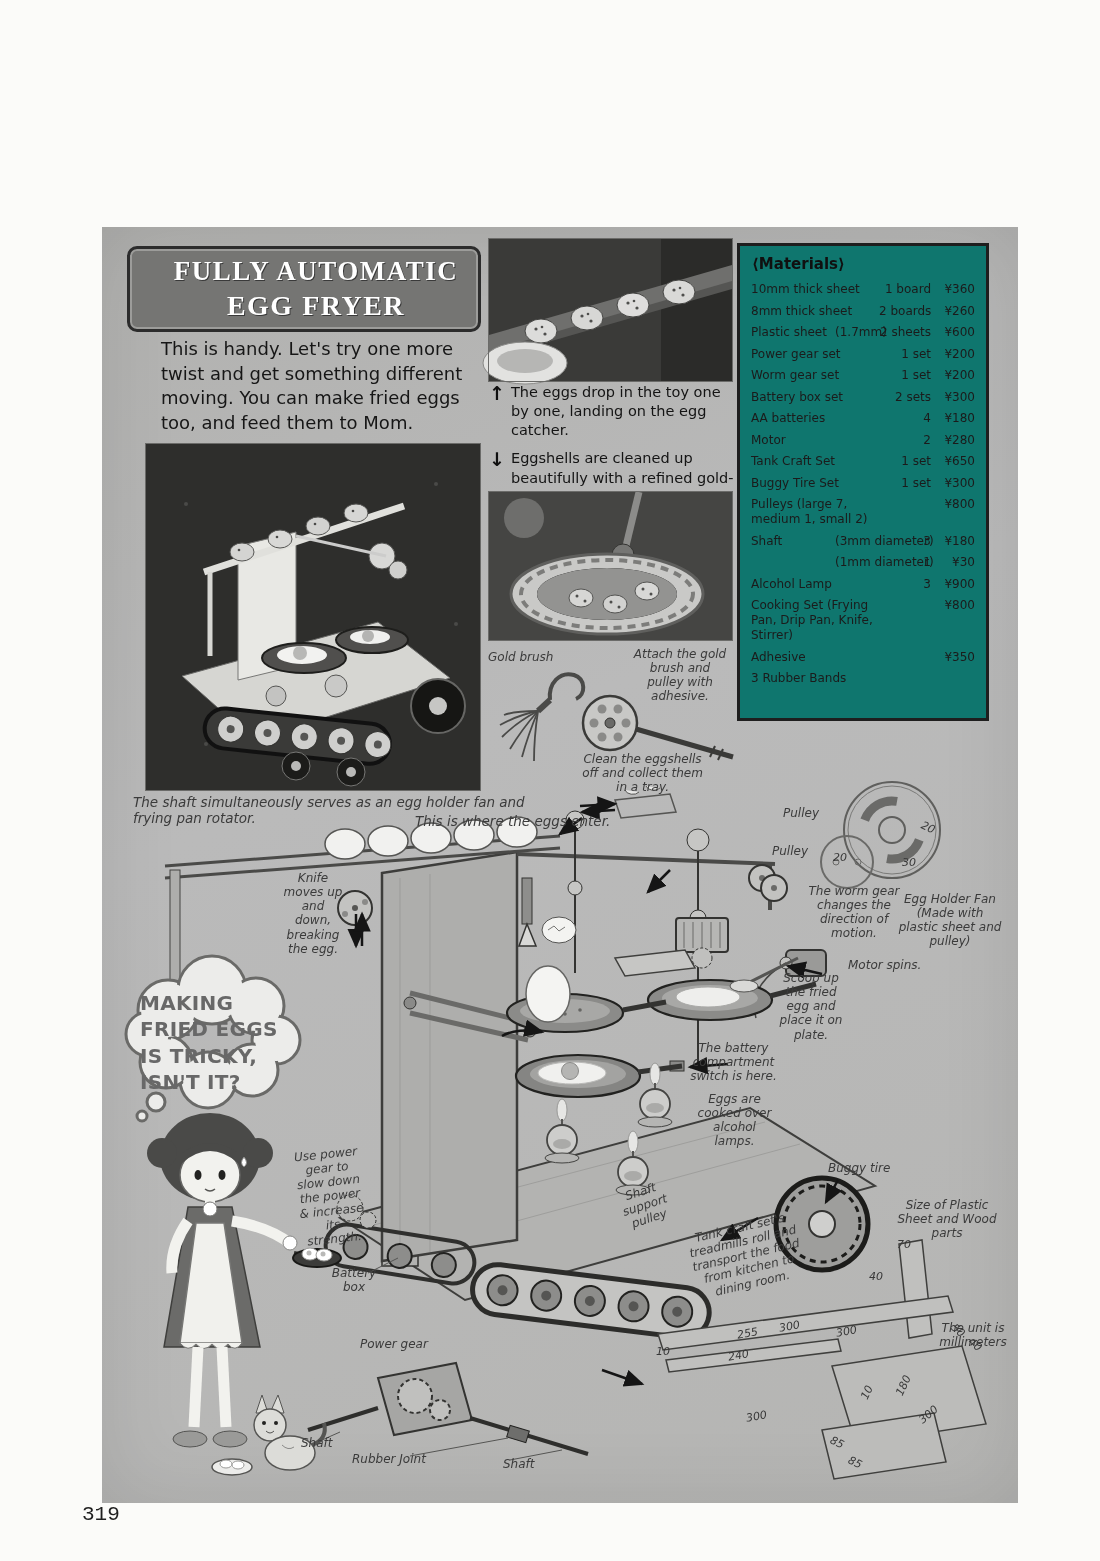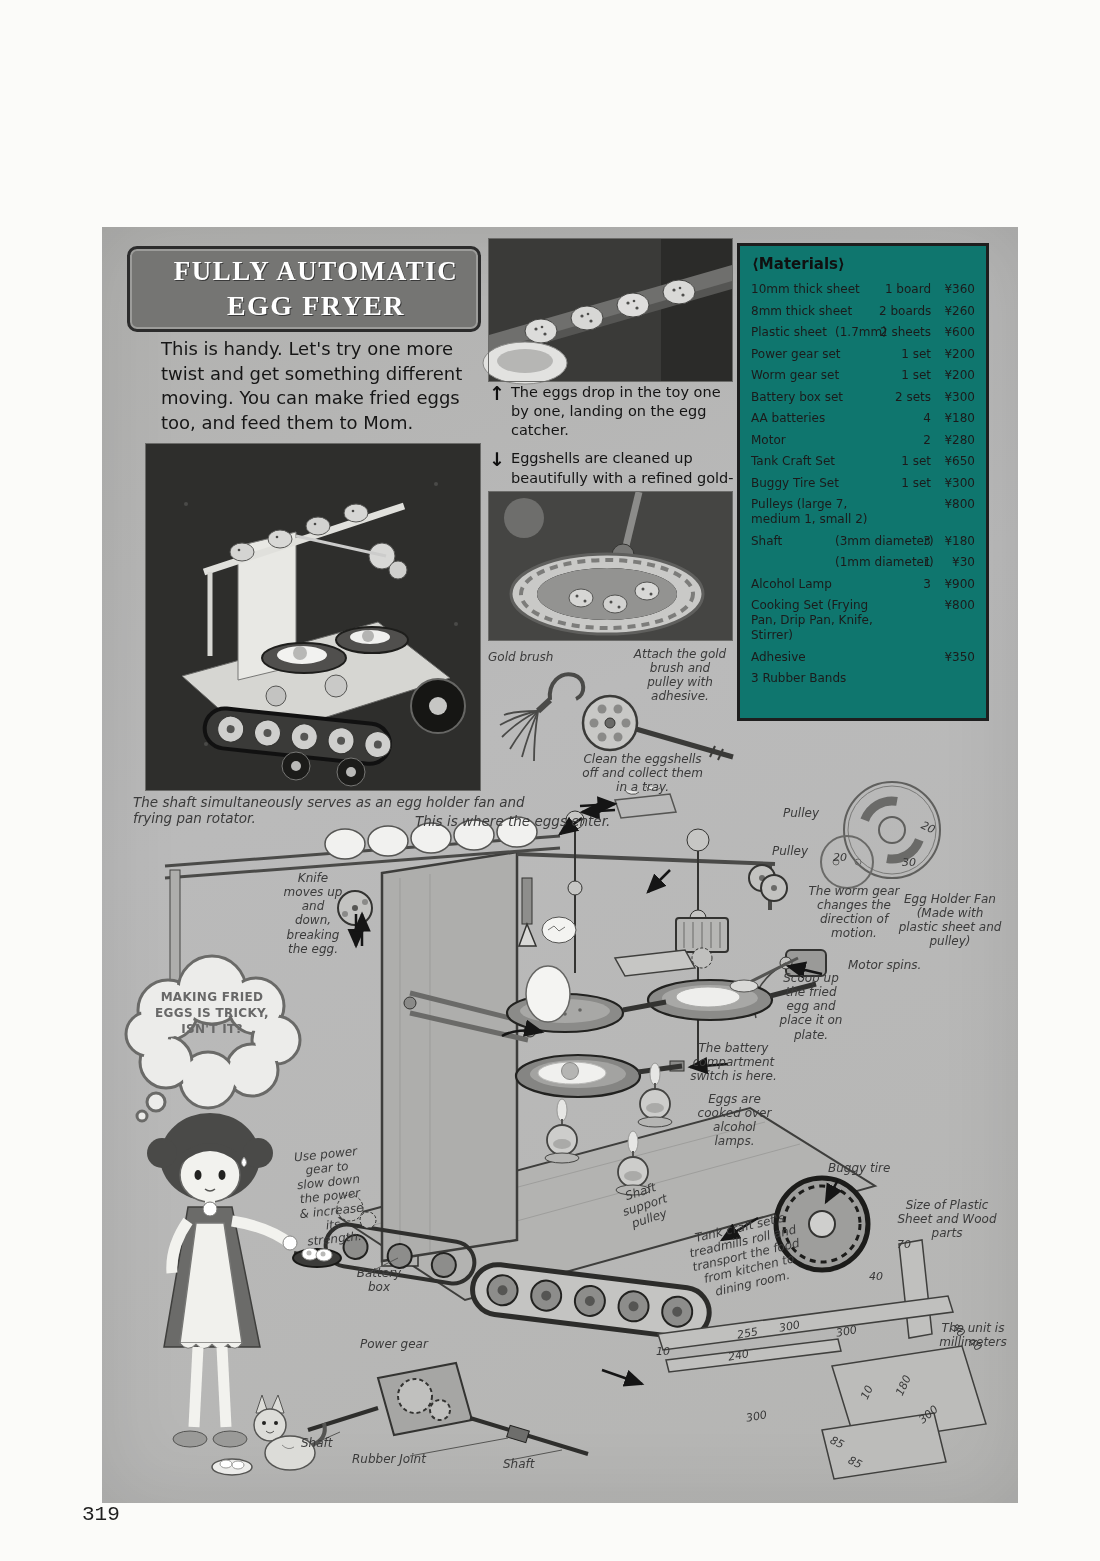--- a/index.html
+++ b/index.html
@@ -48,22 +48,22 @@
 
   
   .ann { position:absolute; font-style:italic; font-size:12px; line-height:1.18;
          color:#3b3b3b; text-align:center; transform-origin:center; }
   .ann.lg { font-size:13.5px; }
   .ann.left { text-align:left; }
   .dim { position:absolute; font-style:italic; font-size:11px; color:#383838; transform-origin:center; }
 
   
   .bubble-wrap { position:absolute; left:116px; top:948px; width:192px; height:172px; }
-  .bubble-text { position:absolute; left:24px; top:42px; width:144px; text-align:center;
-                 font-size:12px; font-weight:700; color:#686868; line-height:1.32; letter-spacing:.3px; }
+  .bubble-text { position:absolute; left:24px; top:42px; width:144px; 
+                 font-size:20px; font-weight:700; color:#686868; line-height:1.32; letter-spacing:.3px; }
 
   .page-number { position:absolute; left:82px; top:1503px; font-family:Liberation Mono, monospace;
                  font-size:21px; color:#1f1f1f; }
 
   svg { overflow:visible; }
 </style>
 </head>
 <body>
 
 <div class="scan-bg"></div>
@@ -642,21 +642,21 @@
 <div class="ann left" style="left:783px; top:806px; width:52px;">Pulley</div>
 <div class="ann left" style="left:772px; top:844px; width:52px;">Pulley</div>
 <div class="ann" style="left:798px; top:884px; width:112px;">The worm gear changes the direction of motion.</div>
 <div class="ann" style="left:896px; top:892px; width:108px;">Egg Holder Fan (Made with plastic sheet and pulley)</div>
 <div class="ann left" style="left:848px; top:958px; width:90px;">Motor spins.</div>
 <div class="ann" style="left:776px; top:971px; width:70px;">Scoop up the fried egg and place it on plate.</div>
 <div class="ann" style="left:282px; top:871px; width:62px;">Knife moves up and down, breaking the egg.</div>
 <div class="ann" style="left:686px; top:1041px; width:95px;">The battery compartment switch is here.</div>
 <div class="ann" style="left:692px; top:1092px; width:85px;">Eggs are cooked over alcohol lamps.</div>
 <div class="ann" style="left:298px; top:1147px; width:64px; transform:rotate(-6deg);">Use power gear to slow down the power &amp; increase its strength.</div>
-<div class="ann" style="left:348px; top:1266px; width:62px;">Battery box</div>
+<div class="ann" style="left:323px; top:1266px; width:62px;">Battery box</div>
 <div class="ann left" style="left:360px; top:1337px; width:90px;">Power gear</div>
 <div class="ann left" style="left:301px; top:1436px; width:50px;">Shaft</div>
 <div class="ann left" style="left:352px; top:1452px; width:100px;">Rubber Joint</div>
 <div class="ann left" style="left:503px; top:1457px; width:50px;">Shaft</div>
 <div class="ann" style="left:606px; top:1184px; width:78px; transform:rotate(-18deg);">Shaft support pulley</div>
 <div class="ann" style="left:680px; top:1220px; width:132px; transform:rotate(-13deg);">Tank craft set's treadmills roll and transport the food from kitchen to dining room.</div>
 <div class="ann left" style="left:828px; top:1161px; width:78px;">Buggy tire</div>
 <div class="ann" style="left:893px; top:1198px; width:108px;">Size of Plastic Sheet and Wood parts</div>
 <div class="ann" style="left:925px; top:1321px; width:80px;margin-left:8px;">The unit is millimeters</div>
 

